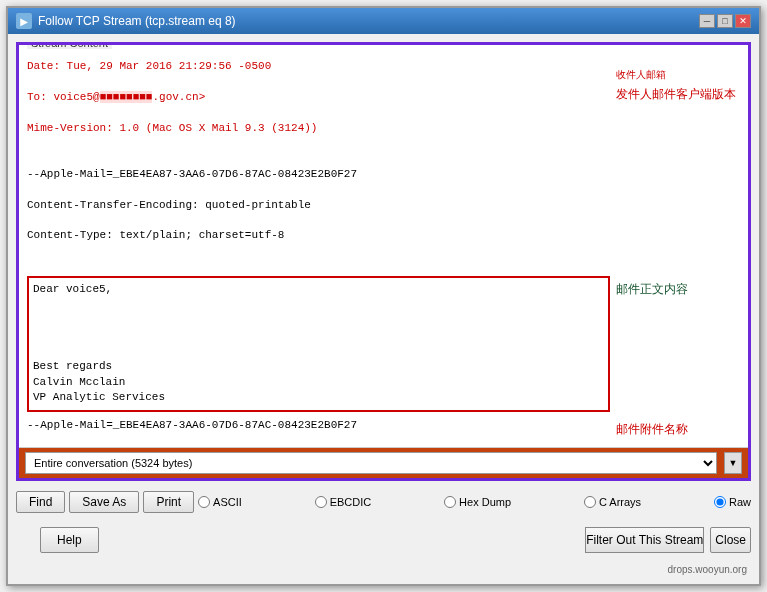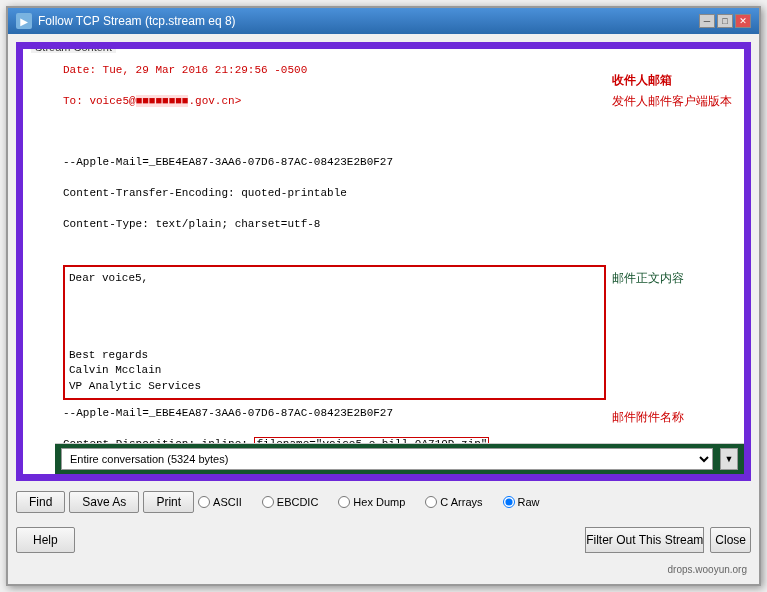--- a/index.html
+++ b/index.html
@@ -84,28 +84,27 @@
     .window-body {
       flex: 1;
       padding: 8px;
       display: flex;
       flex-direction: column;
       gap: 6px;
       overflow: hidden;
     }
 
     .group-box {
-      border: 7px solid #6d28d9;
+      border: 3px solid #6d28d9;
       background: white;
       flex: 1;
       display: flex;
       flex-direction: column;
       position: relative;
       overflow: hidden;
-      padding-left: 32px;
     }
 
     .group-box-label {
       position: absolute;
       top: -8px;
       left: 8px;
       background: #f0f0f0;
       padding: 0 4px;
       font-size: 11px;
       color: #333;
@@ -136,21 +135,21 @@
       background: white;
     }
 
     .bottom-select-row {
       display: flex;
       align-items: center;
       padding: 4px 6px;
       border-top: 1px solid #ccc;
       gap: 8px;
       flex-shrink: 0;
-      background: #14532d;
+      background: #c2410c;
     }
 
     .combo-select {
       flex: 1;
       height: 22px;
       border: 1px solid #999;
       background: white;
       font-size: 11px;
       padding: 0 4px;
     }
@@ -183,22 +182,23 @@
       background: linear-gradient(to bottom, #f8f8f8, #e0e0e0);
       cursor: pointer;
       font-size: 12px;
       color: #000;
       border-radius: 2px;
     }
 
     .radio-group {
       display: flex;
       align-items: center;
-      gap: 20px;
-      flex: 1;
+      gap: 14px;
+      flex: 1;
+      justify-content: space-between;
     }
 
     .radio-item {
       display: flex;
       align-items: center;
       gap: 3px;
       font-size: 11px;
       cursor: pointer;
     }
 
@@ -207,20 +207,21 @@
       height: 12px;
       cursor: pointer;
     }
 
     .bottom-action-row {
       display: flex;
       align-items: center;
       justify-content: space-between;
       padding: 4px 0;
       flex-shrink: 0;
+      margin-left: 24px;
     }
 
     .btn-filter {
       height: 26px;
       padding: 0 0;
       border: 1px solid #888;
       background: linear-gradient(to bottom, #f8f8f8, #e0e0e0);
       cursor: pointer;
       font-size: 12px;
       color: #000;
@@ -290,29 +291,29 @@
   <div class="window-body">
 
     <div class="group-box">
       <span class="group-box-label">Stream Content</span>
       <div class="stream-content">
 
         <div style="display:flex; position:relative;">
           <div style="flex:1;">
             <span class="line red-text">Date: Tue, 29 Mar 2016 21:29:56 -0500</span><br>
             <span class="line red-text">To: voice5@<span style="background:#ffdddd;">■■■■■■■■</span>.gov.cn&gt;</span><br>
-            <br>
+            <span class="line red-text">Mime-Version: 1.0 (Mac OS X Mail 9.3 (3124))</span><br>
             <br>
             <span class="line">--Apple-Mail=_EBE4EA87-3AA6-07D6-87AC-08423E2B0F27</span><br>
             <span class="line">Content-Transfer-Encoding: quoted-printable</span><br>
             <span class="line">Content-Type: text/plain; charset=utf-8</span><br>
             <br>
           </div>
           <div style="width:130px; padding-left:6px; display:flex; flex-direction:column; justify-content:flex-start; gap:2px;">
-            <span style="color:#cc0000; font-size:12px; margin-top:10px;font-weight:bold;">收件人邮箱</span>
+            <span style="color:#cc0000; font-size:10px; margin-top:10px;">收件人邮箱</span>
             <span style="color:#cc0000; font-size:12px; margin-top:2px;">发件人邮件客户端版本</span>
           </div>
         </div>
 
         <div style="display:flex; position:relative;">
           <div style="flex:1;">
             <div class="highlight-box">
               <span>Dear voice5,</span><br>
               <br>
               <br>

